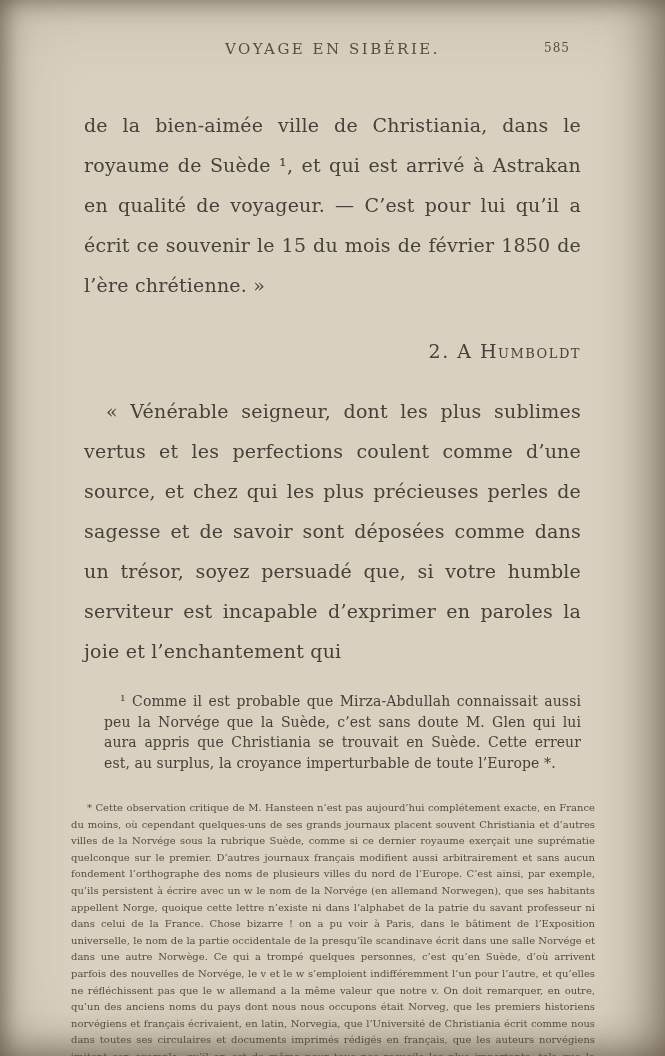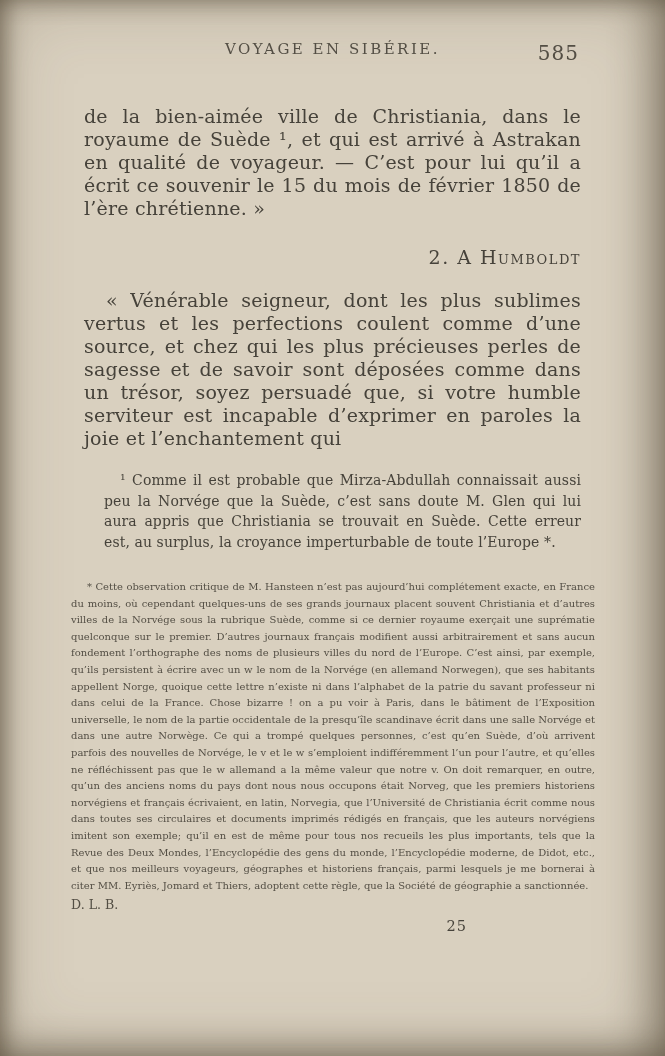--- a/index.html
+++ b/index.html
@@ -26,27 +26,27 @@
   .running-head {
     position: relative;
     text-align: center;
     font-size: 15px;
     letter-spacing: 2.5px;
     color: var(--ink_light, #534e44);
     margin-bottom: 14px;
   }
   .folio {
     position: absolute;
-    right: 2px; top: 1px;
+    right: 11px; top: 1px;
     letter-spacing: 1px;
-    font-size: 20px;
+    font-size: 12px;
   }
   .body-text {
     font-size: 19px;
-    line-height: 23px;
+    line-height: 40px;
     text-align: justify;
     letter-spacing: 0.2px;
     margin-top: 47px;
   }
   .para-2 { text-indent: 22px; }
   .section-heading {
     text-align: right;
     font-size: 19px;
     font-variant: small-caps;
     letter-spacing: 1.5px;

